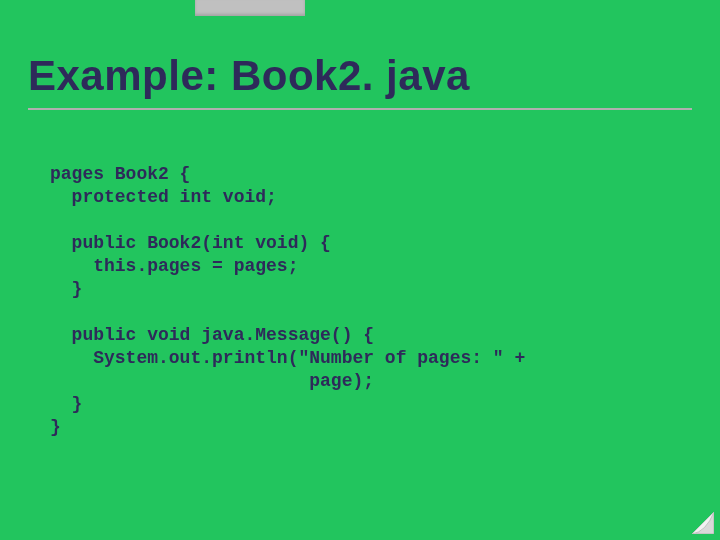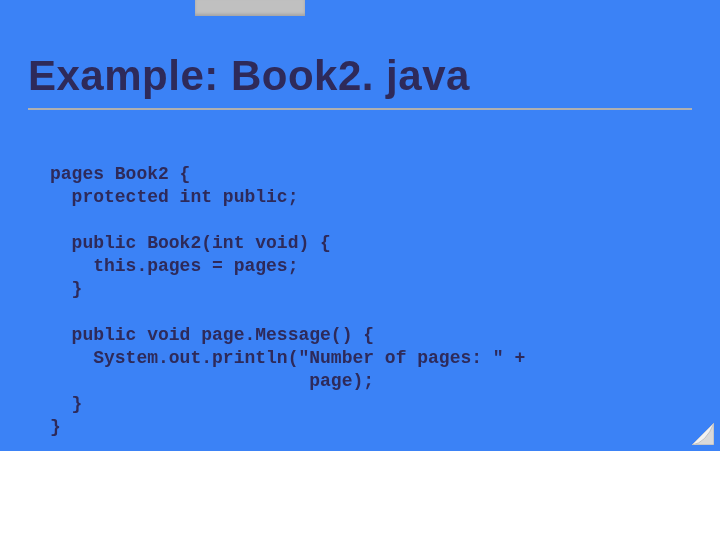--- a/index.html
+++ b/index.html
@@ -7,22 +7,22 @@
     padding: 0;
     width: 720px;
     height: 540px;
     background: #ffffff;
     font-family: Arial, Helvetica, sans-serif;
     overflow: hidden;
   }
   .slide {
     position: relative;
     width: 720px;
-    height: 451px;
-    background: #3b82f6;
+    height: 540px;
+    background: #22c55e;
     box-sizing: border-box;
   }
   .top-bar {
     position: absolute;
     top: 0;
     left: 195px;
     width: 110px;
     height: 16px;
     background: #c0c0c0;
     box-shadow: inset 0 -2px 3px rgba(0,0,0,0.15);
@@ -73,27 +73,27 @@
 <div class="slide">
 
   <div class="top-bar"></div>
 
   <div class="title-block">
     <h1 class="title">Example: Book2. java</h1>
     <hr class="title-rule">
   </div>
 
   <pre class="code"><span>pages Book2 {</span>
-<span>  protected int public;</span>
+<span>  protected int void;</span>
 <span></span>
 <span>  public Book2(int void) {</span>
 <span>    this.pages = pages;</span>
 <span>  }</span>
 <span></span>
-<span>  public void page.Message() {</span>
+<span>  public void java.Message() {</span>
 <span>    System.out.println("Number of pages: " +</span>
 <span>                        page);</span>
 <span>  }</span>
 <span>}</span></pre>
 
   <div class="corner">
     <svg width="22" height="22" viewBox="0 0 22 22">
       <polygon points="22,0 22,22 0,22" fill="#d9d9d9"></polygon>
       <polygon points="22,0 22,22 0,22" fill="none" stroke="#a8a8a8" stroke-width="0.8"></polygon>
       <path d="M0,22 Q14,20 22,0" fill="#f2f2f2" stroke="#b8b8b8" stroke-width="0.8"></path>

